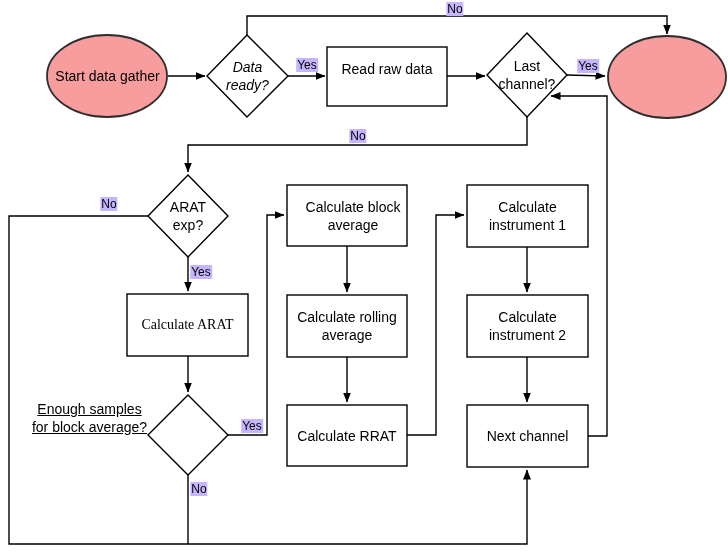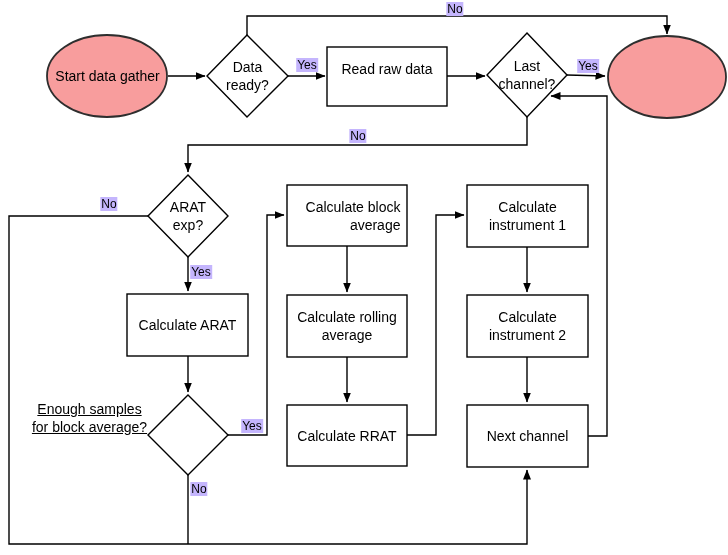--- a/index.html
+++ b/index.html
@@ -104,34 +104,34 @@
       <path class="edge" d="M407,435 H436 V215 H464" marker-end="url(#arrow)"></path>
       <path class="edge" d="M527,247 V292" marker-end="url(#arrow)"></path>
       <path class="edge" d="M527,357 V402" marker-end="url(#arrow)"></path>
       <path class="edge" d="M588,436 H607 V96 H551" marker-end="url(#arrow)"></path>
       <path class="edge" d="M148,216 H9 V544 H527 V470" marker-end="url(#arrow)"></path>
       <path class="edge" d="M188,475 V544"></path>
     </g>
   </svg>
 
   <div class="node-label" style="left:47px; top:35px; width:121px; height:82px;">Start data gather</div>
-  <div class="node-label" style="left:207px; top:35px; width:81px; height:82px;">Data
+  <div class="node-label" style="left:207px; top:35px; width:81px; height:82px;font-style:italic;">Data
 ready?</div>
   <div class="node-label" style="left:327px; top:47px; width:120px; height:44px;">Read raw data</div>
   <div class="node-label" style="left:487px; top:33px; width:80px; height:84px;">Last
 channel?</div>
 
   <div class="node-label" style="left:148px; top:175px; width:80px; height:82px;">ARAT
 exp?</div>
-  <div class="node-label" style="left:287px; top:185px; width:132px; height:61px;text-align:right;">Calculate block
+  <div class="node-label" style="left:287px; top:185px; width:132px; height:61px;">Calculate block
 average</div>
   <div class="node-label" style="left:467px; top:185px; width:121px; height:62px;">Calculate
 instrument 1</div>
 
-  <div class="node-label" style="left:127px; top:294px; width:121px; height:62px;">Calculate ARAT</div>
+  <div class="node-label" style="left:127px; top:294px; width:121px; height:62px;font-family:Liberation Serif, serif;">Calculate ARAT</div>
   <div class="node-label" style="left:287px; top:295px; width:120px; height:62px;">Calculate rolling
 average</div>
   <div class="node-label" style="left:467px; top:295px; width:121px; height:62px;">Calculate
 instrument 2</div>
 
   <div class="node-label" style="left:22px; top:396px; width:135px; height:44px;text-decoration:underline;">Enough samples
 for block average?</div>
   <div class="node-label" style="left:287px; top:405px; width:120px; height:61px;">Calculate RRAT</div>
   <div class="node-label" style="left:467px; top:405px; width:121px; height:62px;">Next channel</div>
 

